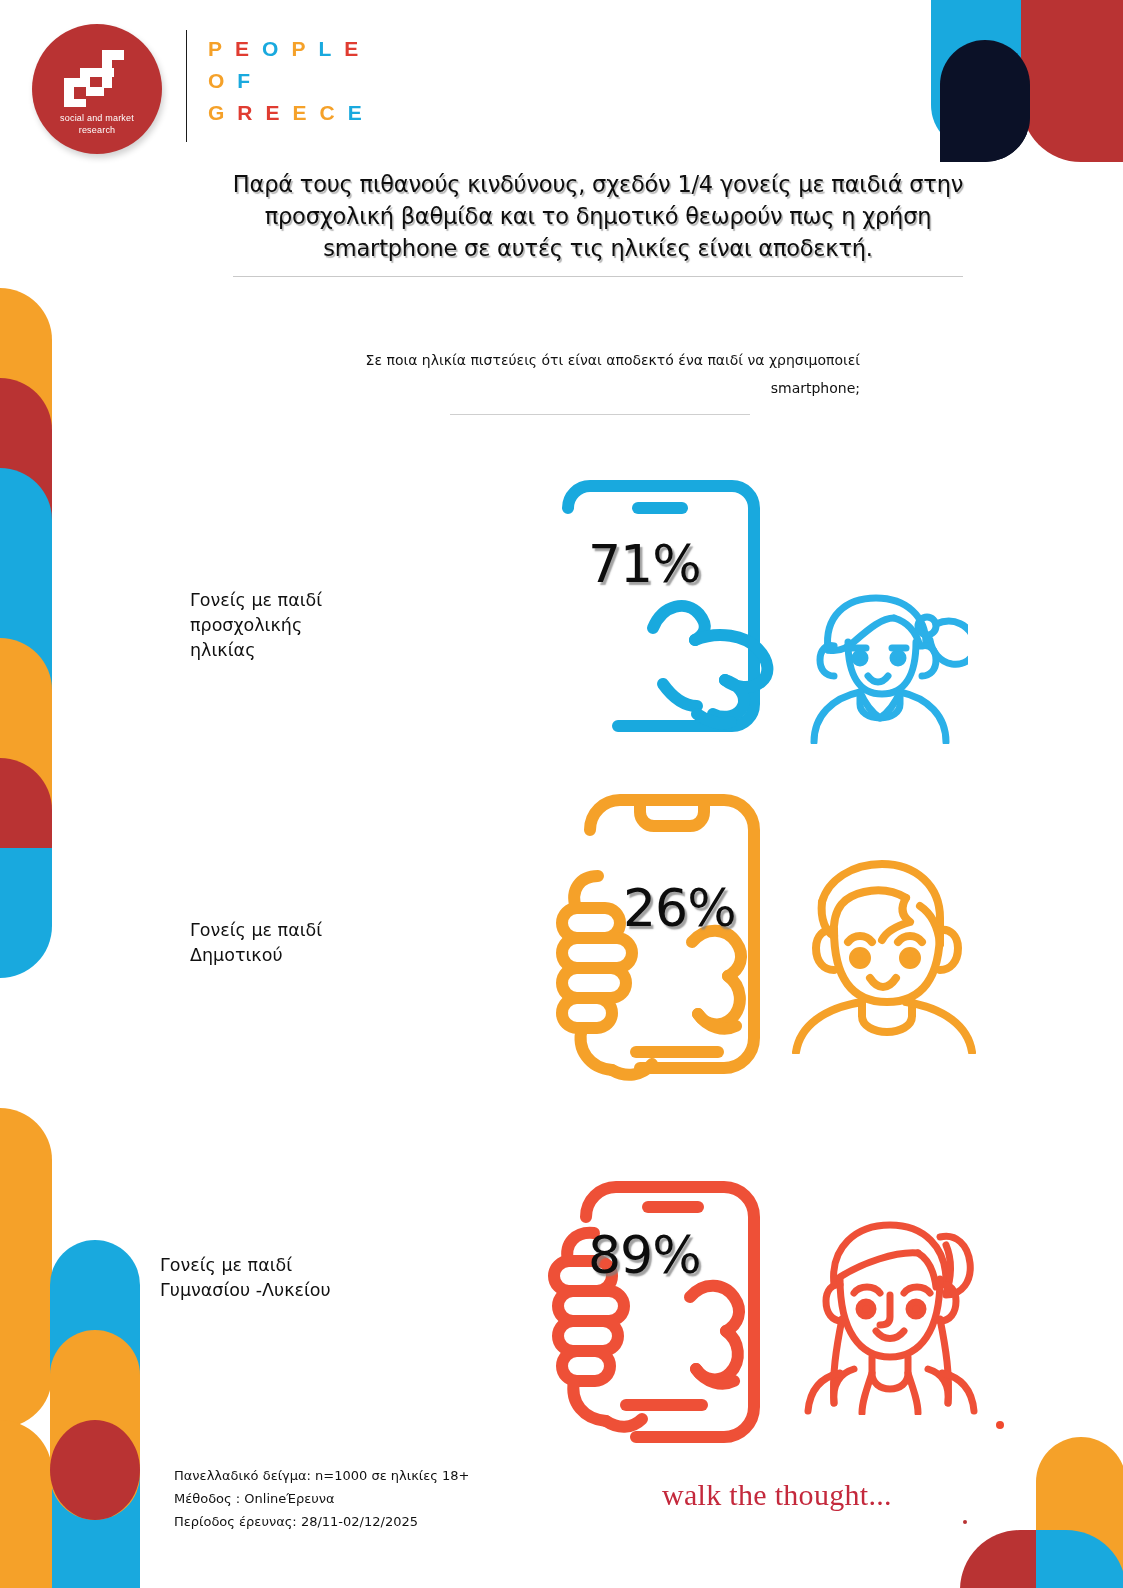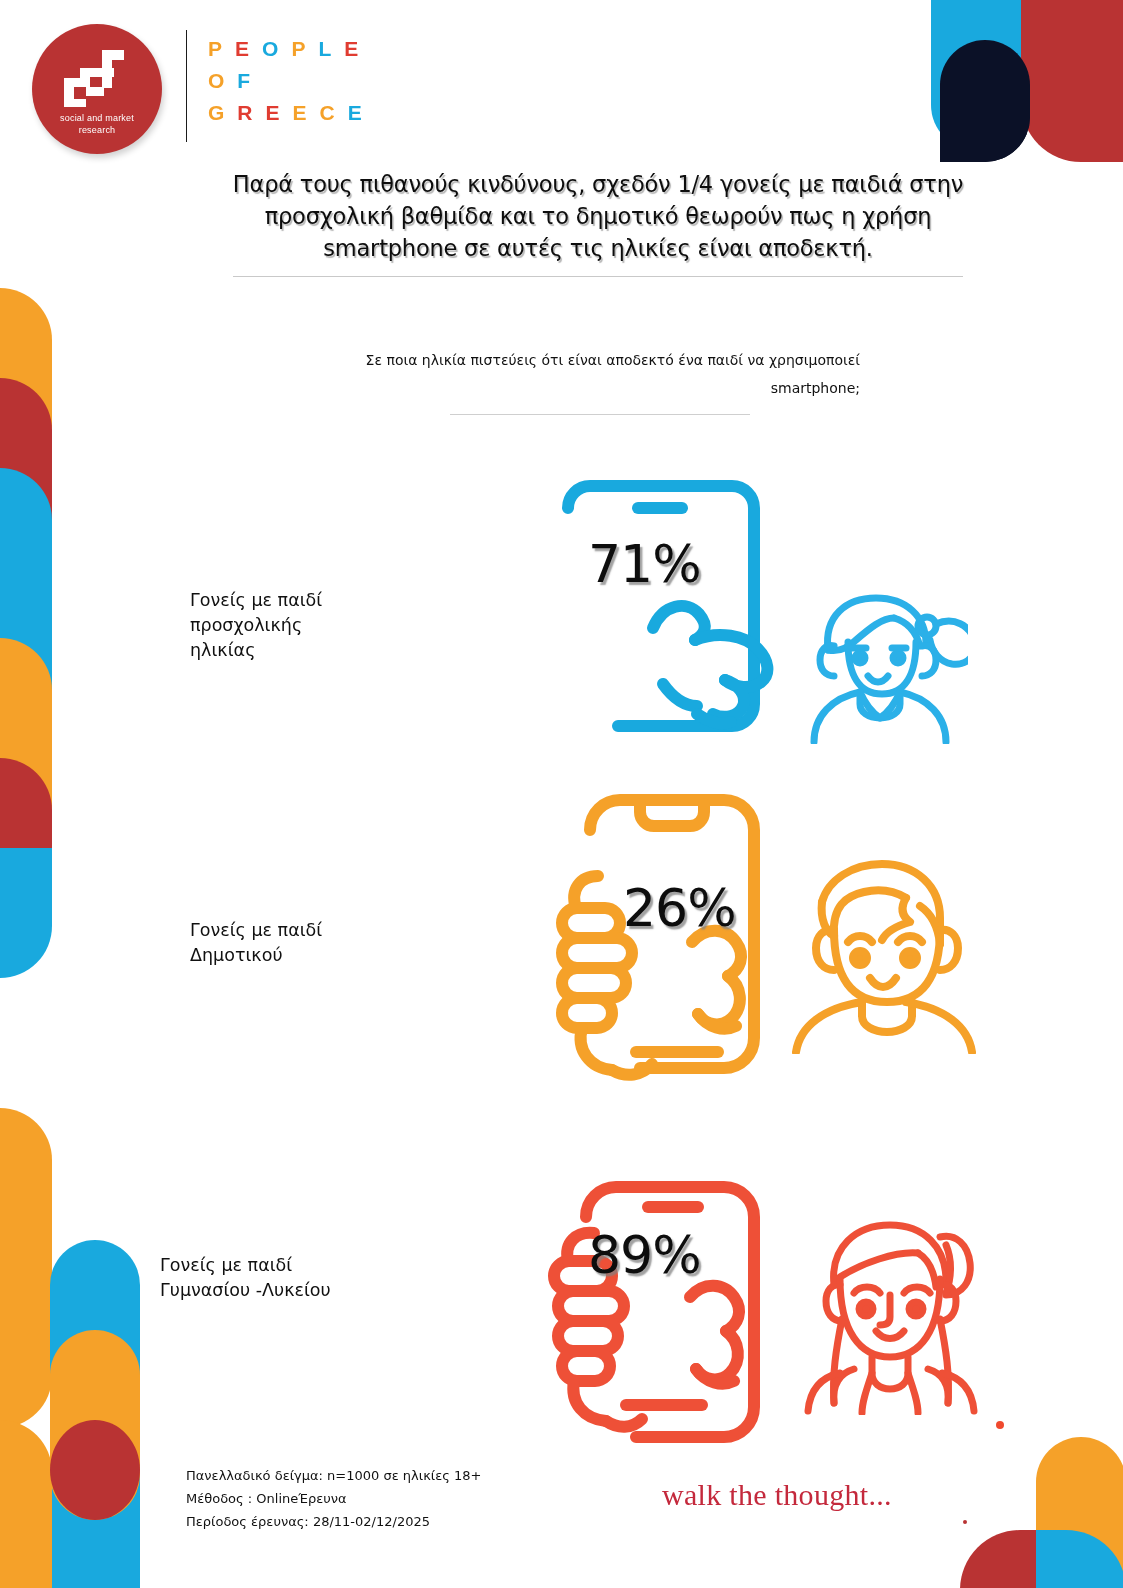--- a/index.html
+++ b/index.html
@@ -204,21 +204,21 @@
   .row-2 .icon-phone { left: 540px; top: 0px; }
   .row-3 .icon-phone { left: 540px; top: 0px; }
 
   .icon-face { position: absolute; }
   .row-1 .icon-face { left: 788px; top: 108px; }
   .row-2 .icon-face { left: 786px; top: 64px; }
   .row-3 .icon-face { left: 800px; top: 40px; }
 
   
   .footer-notes {
-    position: absolute; left: 186px; top: 1464px;
+    position: absolute; left: 174px; top: 1464px;
     font-size: 13px; line-height: 23px; color: #111;
     font-family: "DejaVu Sans", sans-serif;
   }
   .tagline {
     position: absolute; left: 662px; top: 1478px;
     font-size: 30px; color: #C4293C;
     font-family: Liberation Serif, serif;
     letter-spacing: 0.3px;
   }
 </style>

